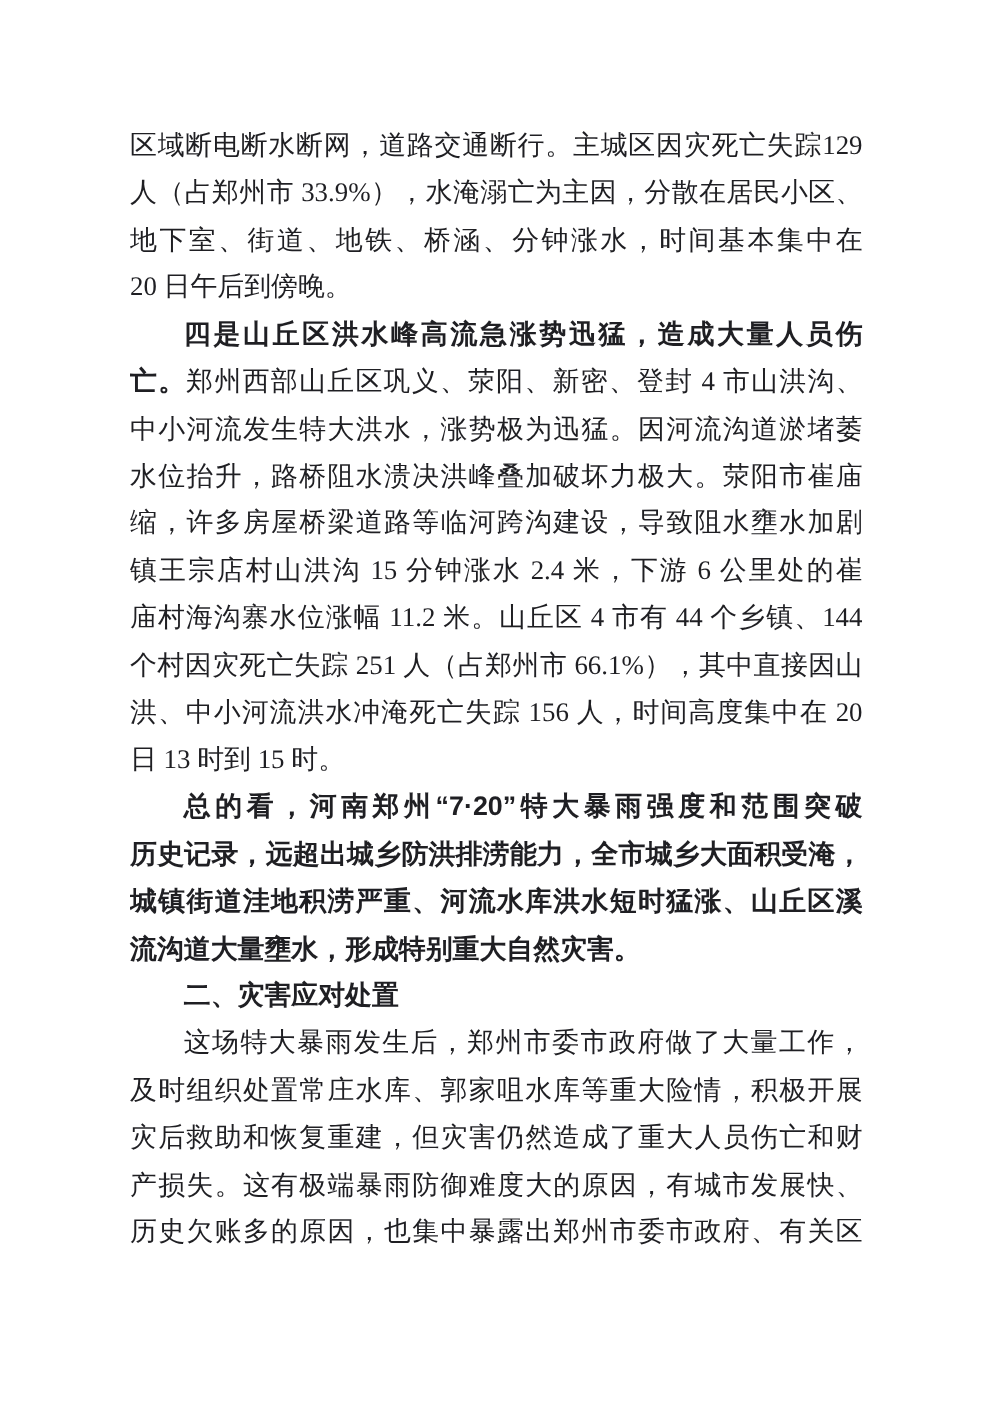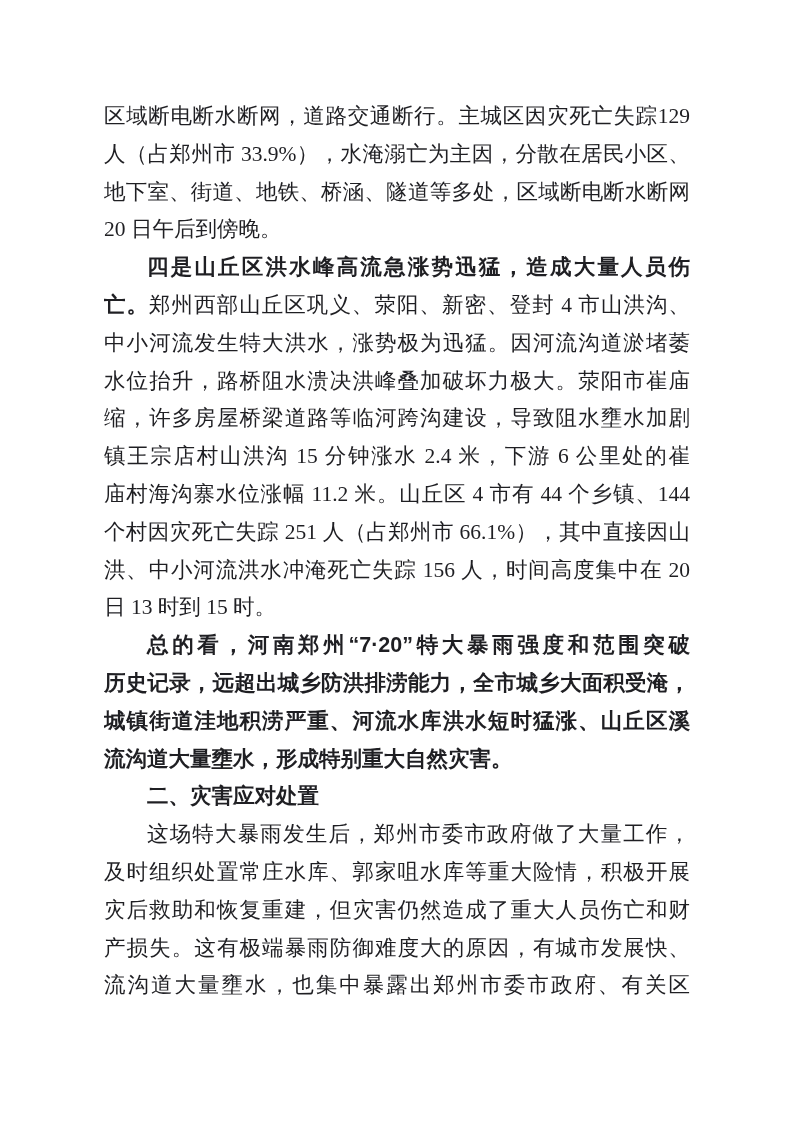--- a/index.html
+++ b/index.html
@@ -101,42 +101,42 @@
   }
 </style>
 </head>
 <body>
 
 <div class="page">
 
   <div class="text-block">
     <div class="line j"><span class="b"></span><span>区域断电断水断网，道路交通断行。主城区因灾死亡失踪129</span></div>
     <div class="line j"><span class="b"></span><span>人（占郑州市 33.9%），水淹溺亡为主因，分散在居民小区、</span></div>
-    <div class="line j"><span class="b"></span><span>地下室、街道、地铁、桥涵、隧道等多处，区域断电断水断网</span></div>
+    <div class="line j"><span class="b"></span><span>地下室、街道、地铁、桥涵、分钟涨水，时间基本集中在</span></div>
     <div class="line"><span class="b"></span><span>20 日午后到傍晚。</span></div>
     <div class="line j indent bold-line"><span class="b">四是山丘区洪水峰高流急涨势迅猛，造成大量人员伤</span><span></span></div>
     <div class="line j"><span class="b">亡。</span><span>郑州西部山丘区巩义、荥阳、新密、登封 4 市山洪沟、</span></div>
     <div class="line j"><span class="b"></span><span>中小河流发生特大洪水，涨势极为迅猛。因河流沟道淤堵萎</span></div>
     <div class="line j"><span class="b"></span><span>水位抬升，路桥阻水溃决洪峰叠加破坏力极大。荥阳市崔庙</span></div>
     <div class="line j"><span class="b"></span><span>缩，许多房屋桥梁道路等临河跨沟建设，导致阻水壅水加剧</span></div>
     <div class="line j"><span class="b"></span><span>镇王宗店村山洪沟 15 分钟涨水 2.4 米，下游 6 公里处的崔</span></div>
     <div class="line j"><span class="b"></span><span>庙村海沟寨水位涨幅 11.2 米。山丘区 4 市有 44 个乡镇、144</span></div>
     <div class="line j"><span class="b"></span><span>个村因灾死亡失踪 251 人（占郑州市 66.1%），其中直接因山</span></div>
     <div class="line j"><span class="b"></span><span>洪、中小河流洪水冲淹死亡失踪 156 人，时间高度集中在 20</span></div>
     <div class="line"><span class="b"></span><span>日 13 时到 15 时。</span></div>
     <div class="line j indent bold-line"><span class="b">总的看，河南郑州“7·20”特大暴雨强度和范围突破</span><span></span></div>
     <div class="line j bold-line"><span class="b">历史记录，远超出城乡防洪排涝能力，全市城乡大面积受淹，</span><span></span></div>
     <div class="line j bold-line"><span class="b">城镇街道洼地积涝严重、河流水库洪水短时猛涨、山丘区溪</span><span></span></div>
     <div class="line bold-line"><span class="b">流沟道大量壅水，形成特别重大自然灾害。</span><span></span></div>
     <div class="line indent bold-line"><span class="b">二、灾害应对处置</span><span></span></div>
     <div class="line j indent"><span class="b"></span><span>这场特大暴雨发生后，郑州市委市政府做了大量工作，</span></div>
     <div class="line j"><span class="b"></span><span>及时组织处置常庄水库、郭家咀水库等重大险情，积极开展</span></div>
     <div class="line j"><span class="b"></span><span>灾后救助和恢复重建，但灾害仍然造成了重大人员伤亡和财</span></div>
     <div class="line j"><span class="b"></span><span>产损失。这有极端暴雨防御难度大的原因，有城市发展快、</span></div>
-    <div class="line j"><span class="b"></span><span>流沟道大量壅水，也集中暴露出郑州市委市政府、有关区</span></div>
+    <div class="line j"><span class="b"></span><span>历史欠账多的原因，也集中暴露出郑州市委市政府、有关区</span></div>
   </div>
 
   <div class="page-number">6</div>
 
   <div class="logo">
     <div class="logo-row1">
       <span class="logo-water"><span class="logo-letter" style="color: rgb(27, 95, 196);">W</span><span class="logo-letter" style="color: rgb(230, 60, 23);">a</span><span class="logo-letter" style="color: rgb(242, 163, 11);">t</span><span class="logo-letter" style="color: rgb(102, 178, 42);">e</span><span class="logo-letter" style="color: rgb(27, 95, 196);">r</span></span>
       <span class="logo-8848" style="color: rgb(29, 79, 160);">8848</span>
       <span class="logo-tld" style="color: rgb(232, 88, 28);">.com</span>
     </div>

